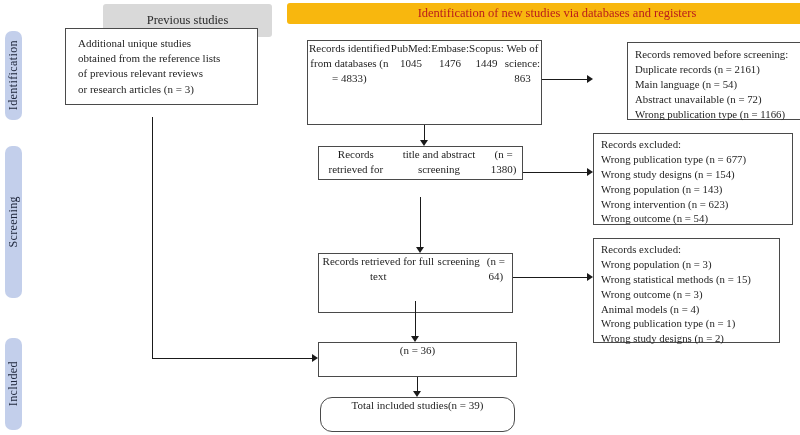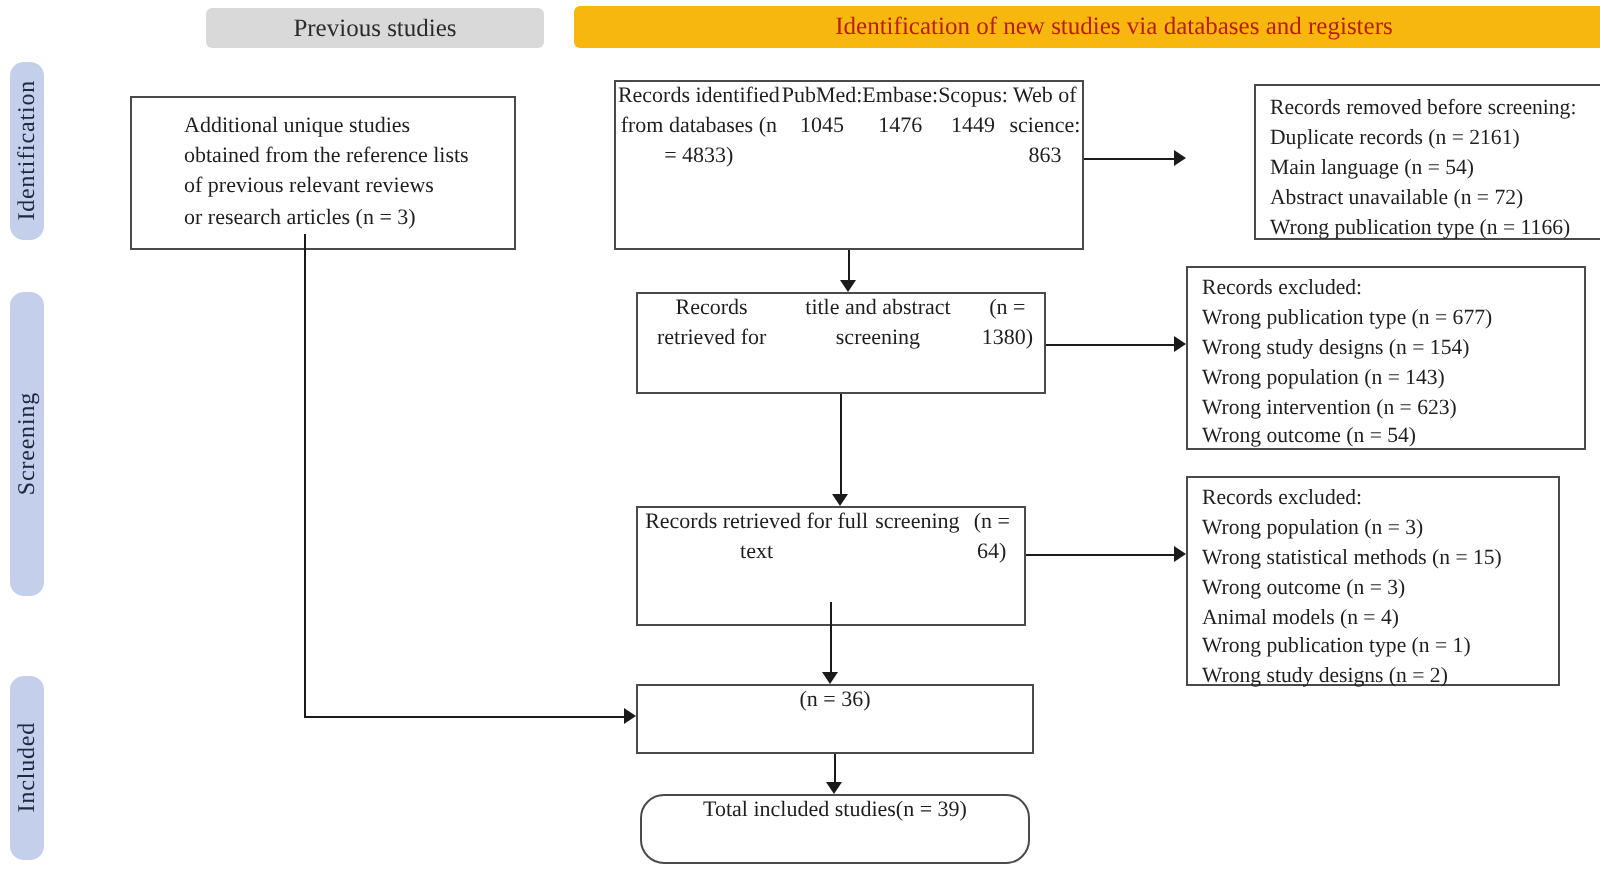--- a/index.html
+++ b/index.html
@@ -4,43 +4,43 @@
 <style>
   html,body{margin:0;padding:0;background:#fff;}
   #canvas{
     position:relative;width:800px;height:435px;background:#ffffff;
     font-family:"Liberation Serif","DejaVu Serif",serif;color:#1e1e1e;overflow:hidden;
   }
   .hdr{
     position:absolute;display:flex;align-items:center;justify-content:center;
     font-size:12.5px;border-radius:3px;
   }
-  .hdr-prev{left:103px;top:4px;width:169px;height:20px;background:#d9d9d9;color:#2b2b2b;}
+  .hdr-prev{left:103px;top:4px;width:169px;height:33px;background:#d9d9d9;color:#2b2b2b;}
   .hdr-new{left:287px;top:3px;width:508px;height:21px;background:#f8b70e;color:#b91c1c;padding-left:16px;}
   .pill{
     position:absolute;left:5px;width:17px;background:#c3cfeb;border-radius:7px;
     display:flex;align-items:center;justify-content:center;
   }
   .pill span{
     writing-mode:vertical-rl;transform:rotate(180deg);
     font-size:12px;color:#20283d;white-space:nowrap;letter-spacing:.4px;
   }
   .pill-ident{top:31px;height:89px;}
   .pill-screen{top:146px;height:152px;}
   .pill-incl{top:338px;height:92px;}
   .box{
     position:absolute;background:#fff;border:1px solid #4a4a4a;box-sizing:border-box;
     font-size:11px;line-height:1.38;
   }
   .box.center{text-align:center;display:flex;flex-direction:row;justify-content:center;}
   .box.left{text-align:left;}
-  .b-additional{left:65px;top:48px;width:193px;height:77px;padding:7px 6px 4px 26px;}
+  .b-additional{left:65px;top:28px;width:193px;height:77px;padding:7px 6px 4px 12px;}
   .b-main{left:307px;top:40px;width:235px;height:85px;}
   .b-removed{left:593px;top:42px;width:199px;height:78px;padding:4px 4px 3px 7px;font-size:10.8px;margin-left:34px;}
-  .b-titleabs{left:318px;top:146px;width:205px;height:51px;}
+  .b-titleabs{left:318px;top:146px;width:205px;height:34px;}
   .b-excl1{left:593px;top:133px;width:200px;height:92px;padding:3px 3px 3px 7px;font-size:10.8px;}
   .b-fulltext{left:318px;top:253px;width:195px;height:60px;}
   .b-excl2{left:593px;top:238px;width:187px;height:105px;padding:3px 3px 3px 7px;font-size:10.8px;}
   .b-newly{left:318px;top:342px;width:199px;height:35px;}
   .b-total{left:320px;top:397px;width:195px;height:35px;border-radius:12px;}
   .vline{position:absolute;width:1px;background:#1a1a1a;}
   .hline{position:absolute;height:1px;background:#1a1a1a;}
   .arr-down{position:absolute;width:0;height:0;border-left:4px solid transparent;border-right:4px solid transparent;border-top:6px solid #1a1a1a;}
   .arr-right{position:absolute;width:0;height:0;border-top:4px solid transparent;border-bottom:4px solid transparent;border-left:6px solid #1a1a1a;}
 </style>

